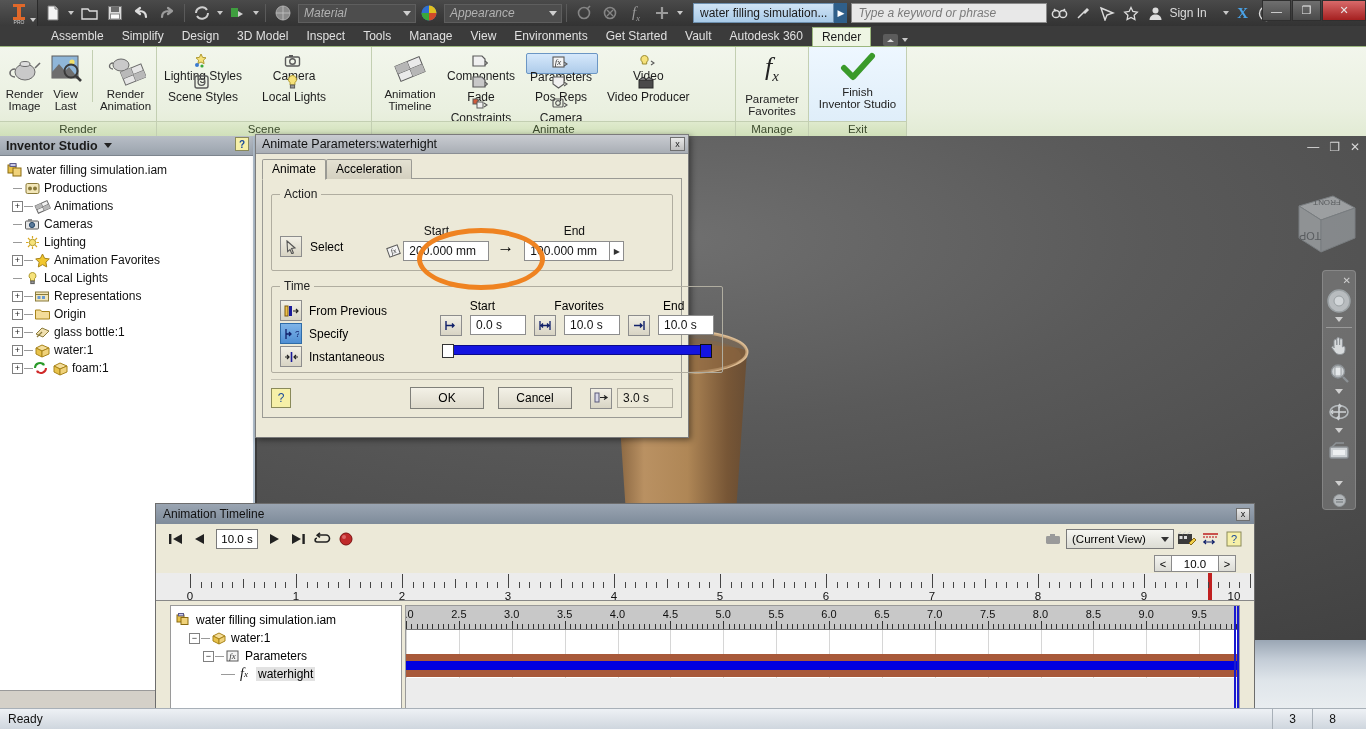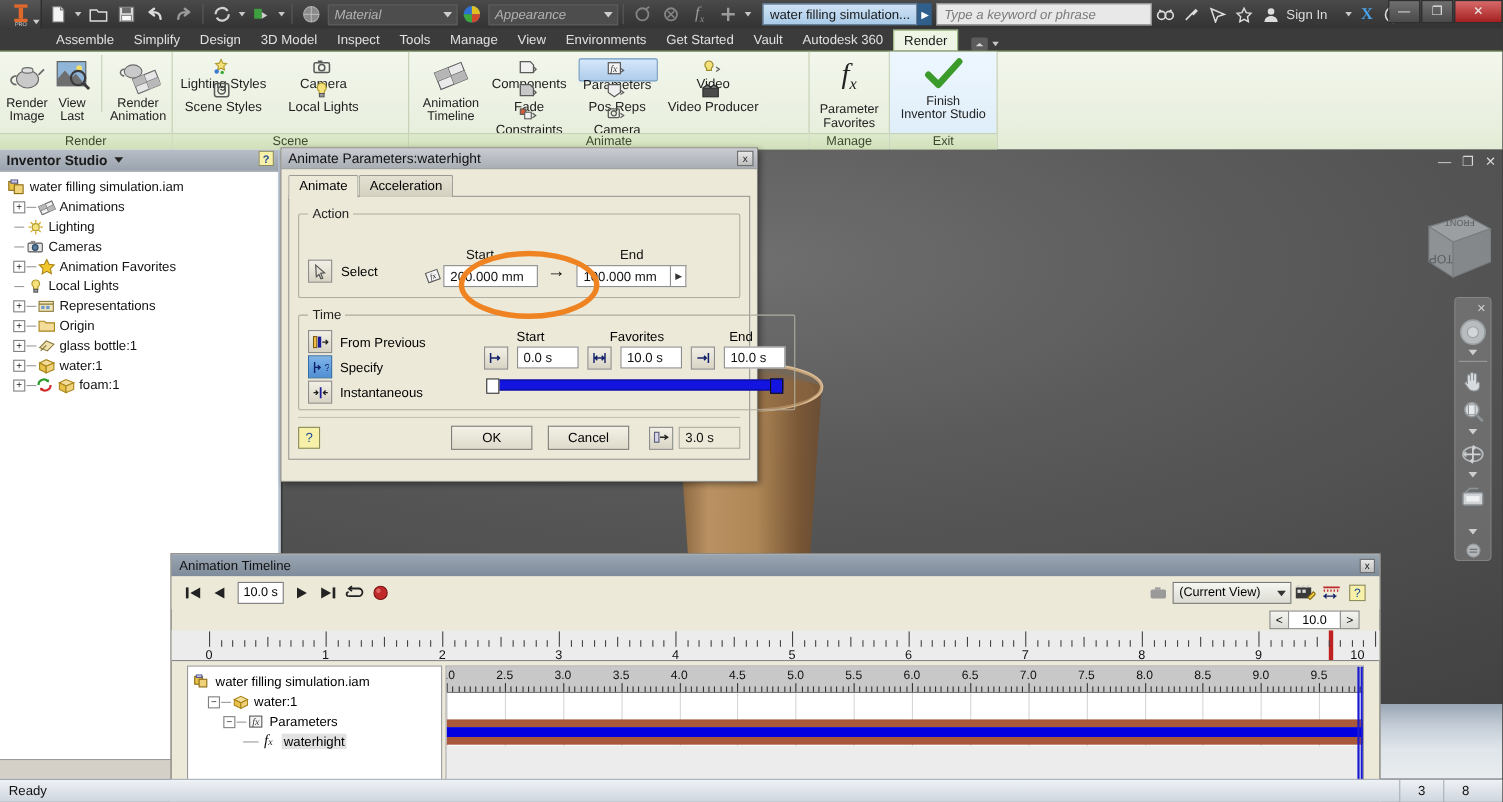--- a/index.html
+++ b/index.html
@@ -742,20 +742,33 @@
         <span class="ticon2">
           <svg width="17" height="15" viewBox="0 0 17 15">
               <rect x="1" y="2" width="8" height="8" fill="#e8c24a" stroke="#8a6a10"></rect>
               <rect x="6" y="5" width="8" height="8" fill="#f0d27a" stroke="#8a6a10"></rect>
               <rect x="3" y="0.5" width="6" height="3" fill="#c8c8e8" stroke="#5a5a8a"></rect>
             </svg>
         </span>
         <span>water filling simulation.iam</span>
       </div>
 
+      <div class="tnode" style="padding-left:8px;">
+        <span class="tdash">
+            <span class="tline"></span>
+          </span>
+        <span class="ticon2">
+          <svg width="17" height="15" viewBox="0 0 17 15">
+              <rect x="2" y="2.5" width="13" height="10" rx="1.5" fill="#f2e6b8" stroke="#8a7a3a"></rect>
+              <circle cx="6" cy="7.5" r="2" fill="#8a7a3a"></circle>
+              <circle cx="11" cy="7.5" r="2" fill="#8a7a3a"></circle>
+            </svg>
+        </span>
+        <span>Productions</span>
+      </div>
 
       <div class="tnode" style="padding-left:8px;">
         <span class="tplus">+</span>
         <span class="tline"></span>
         <span class="ticon2">
           <svg width="17" height="15" viewBox="0 0 17 15">
               <g transform="rotate(-24 8.5 7.5)">
                 <rect x="2" y="4" width="13" height="8" fill="#f2f2f2" stroke="#6a6a6a"></rect>
                 <path d="M2 8h13M8.5 4v8" stroke="#6a6a6a"></path>
                 <rect x="2" y="4" width="6.5" height="4" fill="#b7b7b7"></rect>
@@ -765,39 +778,39 @@
         </span>
         <span>Animations</span>
       </div>
 
       <div class="tnode" style="padding-left:8px;">
         <span class="tdash">
             <span class="tline"></span>
           </span>
         <span class="ticon2">
           <svg width="17" height="15" viewBox="0 0 17 15">
-              <circle cx="8.5" cy="7.5" r="3.2" fill="#f6e27a" stroke="#b09a2e"></circle>
-              <path d="M8.5 1v2.5M8.5 11.5V14M2 7.5h2.5M12.5 7.5H15M4 3l1.8 1.8M11.2 10.2L13 12M13 3l-1.8 1.8M5.8 10.2L4 12" stroke="#d8a820" stroke-width="1.2"></path>
+              <rect x="1.5" y="4" width="13" height="8" rx="1" fill="#e6e6e6" stroke="#5a5a5a"></rect>
+              <circle cx="8" cy="8" r="2.6" fill="#5a7a9a" stroke="#2a4a6a"></circle>
+              <rect x="4" y="2" width="4" height="2" fill="#8a8a8a"></rect>
             </svg>
         </span>
-        <span>Lighting</span>
+        <span>Cameras</span>
       </div>
 
       <div class="tnode" style="padding-left:8px;">
         <span class="tdash">
             <span class="tline"></span>
           </span>
         <span class="ticon2">
           <svg width="17" height="15" viewBox="0 0 17 15">
-              <rect x="1.5" y="4" width="13" height="8" rx="1" fill="#e6e6e6" stroke="#5a5a5a"></rect>
-              <circle cx="8" cy="8" r="2.6" fill="#5a7a9a" stroke="#2a4a6a"></circle>
-              <rect x="4" y="2" width="4" height="2" fill="#8a8a8a"></rect>
+              <circle cx="8.5" cy="7.5" r="3.2" fill="#f6e27a" stroke="#b09a2e"></circle>
+              <path d="M8.5 1v2.5M8.5 11.5V14M2 7.5h2.5M12.5 7.5H15M4 3l1.8 1.8M11.2 10.2L13 12M13 3l-1.8 1.8M5.8 10.2L4 12" stroke="#d8a820" stroke-width="1.2"></path>
             </svg>
         </span>
-        <span>Cameras</span>
+        <span>Lighting</span>
       </div>
 
       <div class="tnode" style="padding-left:8px;">
         <span class="tplus">+</span>
         <span class="tline"></span>
         <span class="ticon2">
           <svg width="17" height="15" viewBox="0 0 17 15">
               <path d="M8.5 1l2.1 4.3 4.7.6-3.4 3.3.8 4.7-4.2-2.3L4.3 14l.8-4.7L1.7 5.9l4.7-.6z" fill="#f2c72e" stroke="#a8841a"></path>
             </svg>
         </span>

